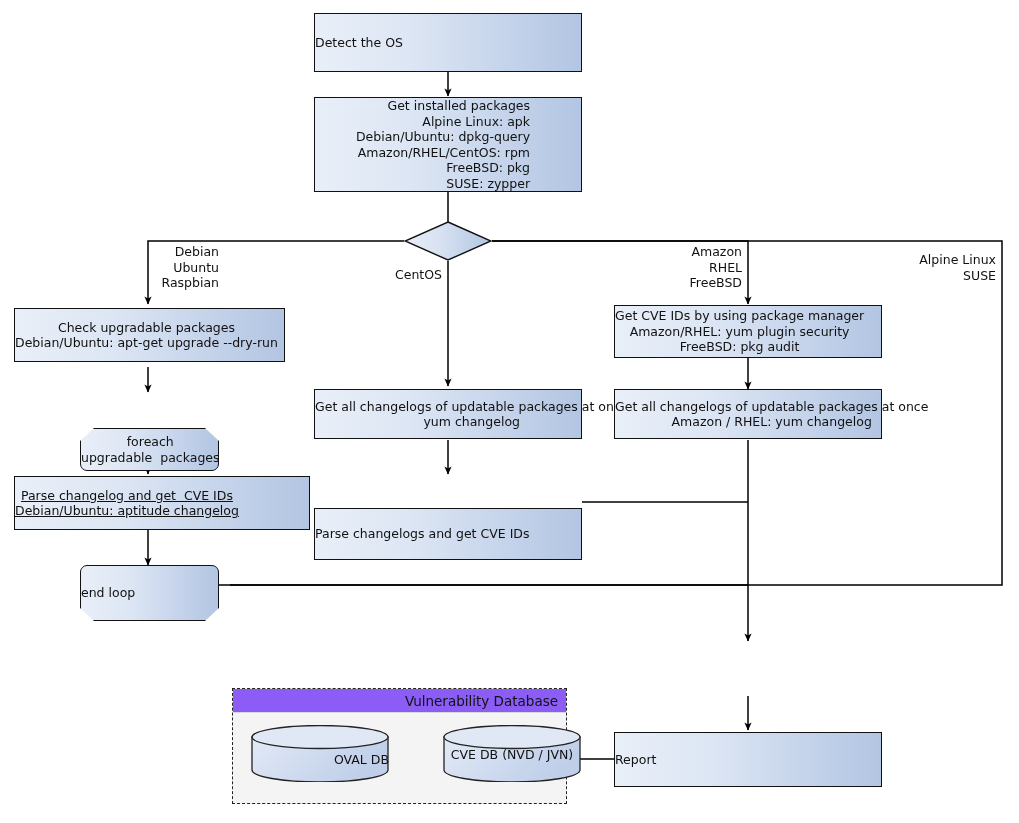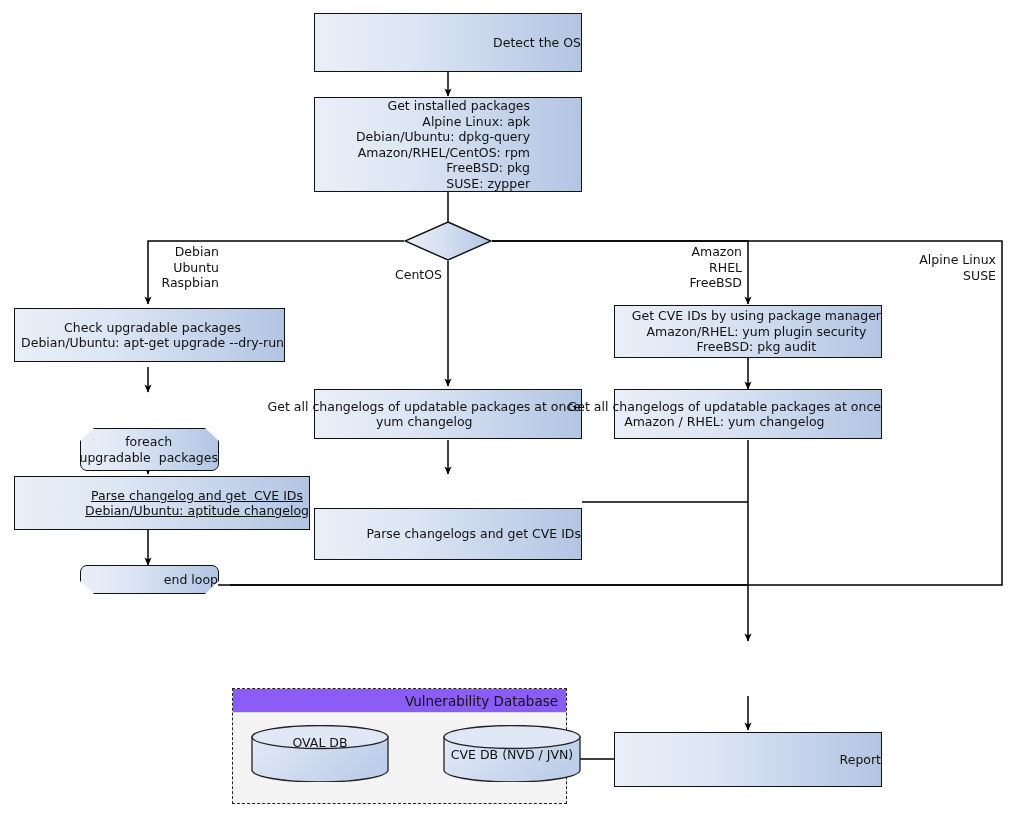--- a/index.html
+++ b/index.html
@@ -23,21 +23,21 @@
     top: 0;
     width: 1019px;
     height: 823px;
     pointer-events: none;
   }
   .node {
     position: absolute;
     box-sizing: border-box;
     display: flex;
     align-items: center;
-    justify-content: flex-end;
+    justify-content: flex-start;
     color: #111111;
     font-size: 12.5px;
     line-height: 15.5px;
     white-space: pre;
     text-align: center;
   }
   .proc {
     border: 1.4px solid #111111;
     background: linear-gradient(to right, #e9eff8 0%, #dde6f4 35%, #c3d2ea 75%, #b2c5e2 100%);
   }
@@ -198,21 +198,21 @@
   <div class="node loop-start" style="left:80px; top:392px; width:139px; height:43px;">
     <span>foreach
 upgradable  packages</span>
   </div>
 
   <div class="node proc" style="left:14px; top:476px; width:296px; height:54px;text-decoration:underline;">
     <span>Parse changelog and get  CVE IDs
 Debian/Ubuntu: aptitude changelog</span>
   </div>
 
-  <div class="node loop-end" style="left:80px; top:565px; width:139px; height:29px;padding-left:48px;">
+  <div class="node loop-end" style="left:80px; top:565px; width:139px; height:56px;">
     <span>end loop</span>
   </div>
 
   <div class="node proc ovf" style="left:314px; top:389px; width:268px; height:50px;">
     <span>Get all changelogs of updatable packages at once
 yum changelog</span>
   </div>
 
   <div class="node proc" style="left:314px; top:476px; width:268px; height:52px;margin-top:32px;">
     <span>Parse changelogs and get CVE IDs</span>
@@ -242,21 +242,21 @@
         <defs>
           <linearGradient id="cylg1" x1="0" y1="0" x2="1" y2="0.35">
             <stop offset="0%" stop-color="#e3eaf7"></stop>
             <stop offset="60%" stop-color="#ccd9ee"></stop>
             <stop offset="100%" stop-color="#bfcfe9"></stop>
           </linearGradient>
         </defs>
         <path d="M1,12 L1,45 A68,12 0 0 0 137,45 L137,12 Z" fill="url(#cylg1)" stroke="#222222" stroke-width="1.3"></path>
         <ellipse cx="69" cy="12" rx="68" ry="11.5" fill="#e0e8f6" stroke="#222222" stroke-width="1.3"></ellipse>
       </svg>
-      <div class="cyl-label" style="top:10px;">OVAL DB</div>
+      <div class="cyl-label" style="top:27px;text-align:right;">OVAL DB</div>
     </div>
 
     <div class="cyl" style="left:182px; top:36px; width:138px; height:57px;margin-left:28px;">
       <svg width="138" height="57" viewBox="0 0 138 57">
         <defs>
           <linearGradient id="cylg2" x1="0" y1="0" x2="1" y2="0.35">
             <stop offset="0%" stop-color="#e3eaf7"></stop>
             <stop offset="60%" stop-color="#ccd9ee"></stop>
             <stop offset="100%" stop-color="#bfcfe9"></stop>
           </linearGradient>

